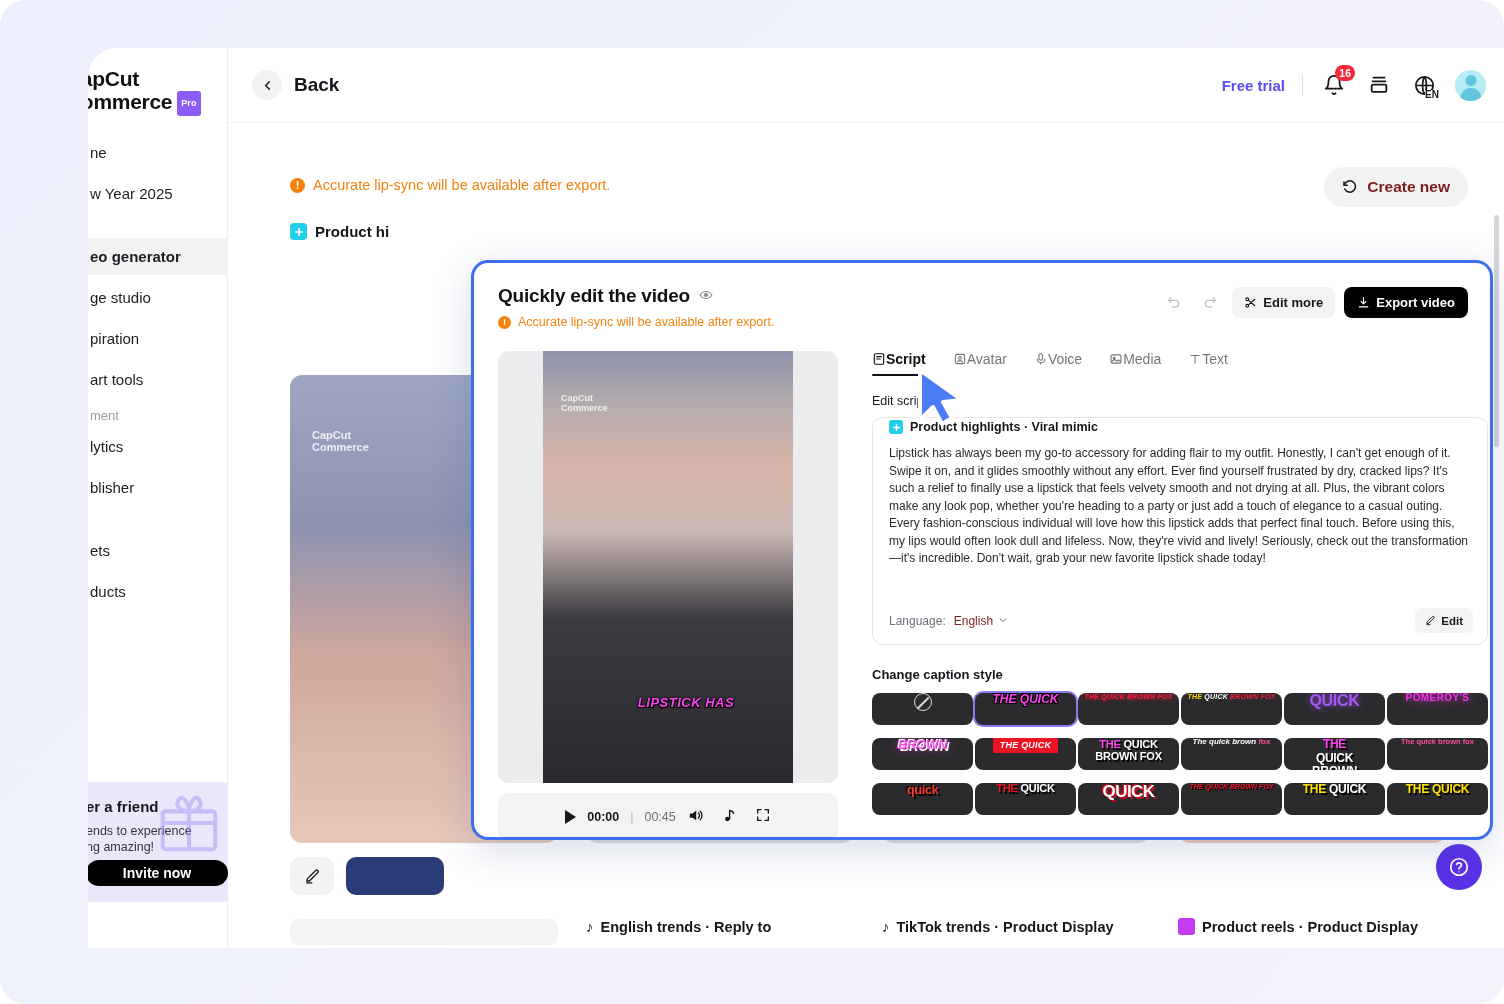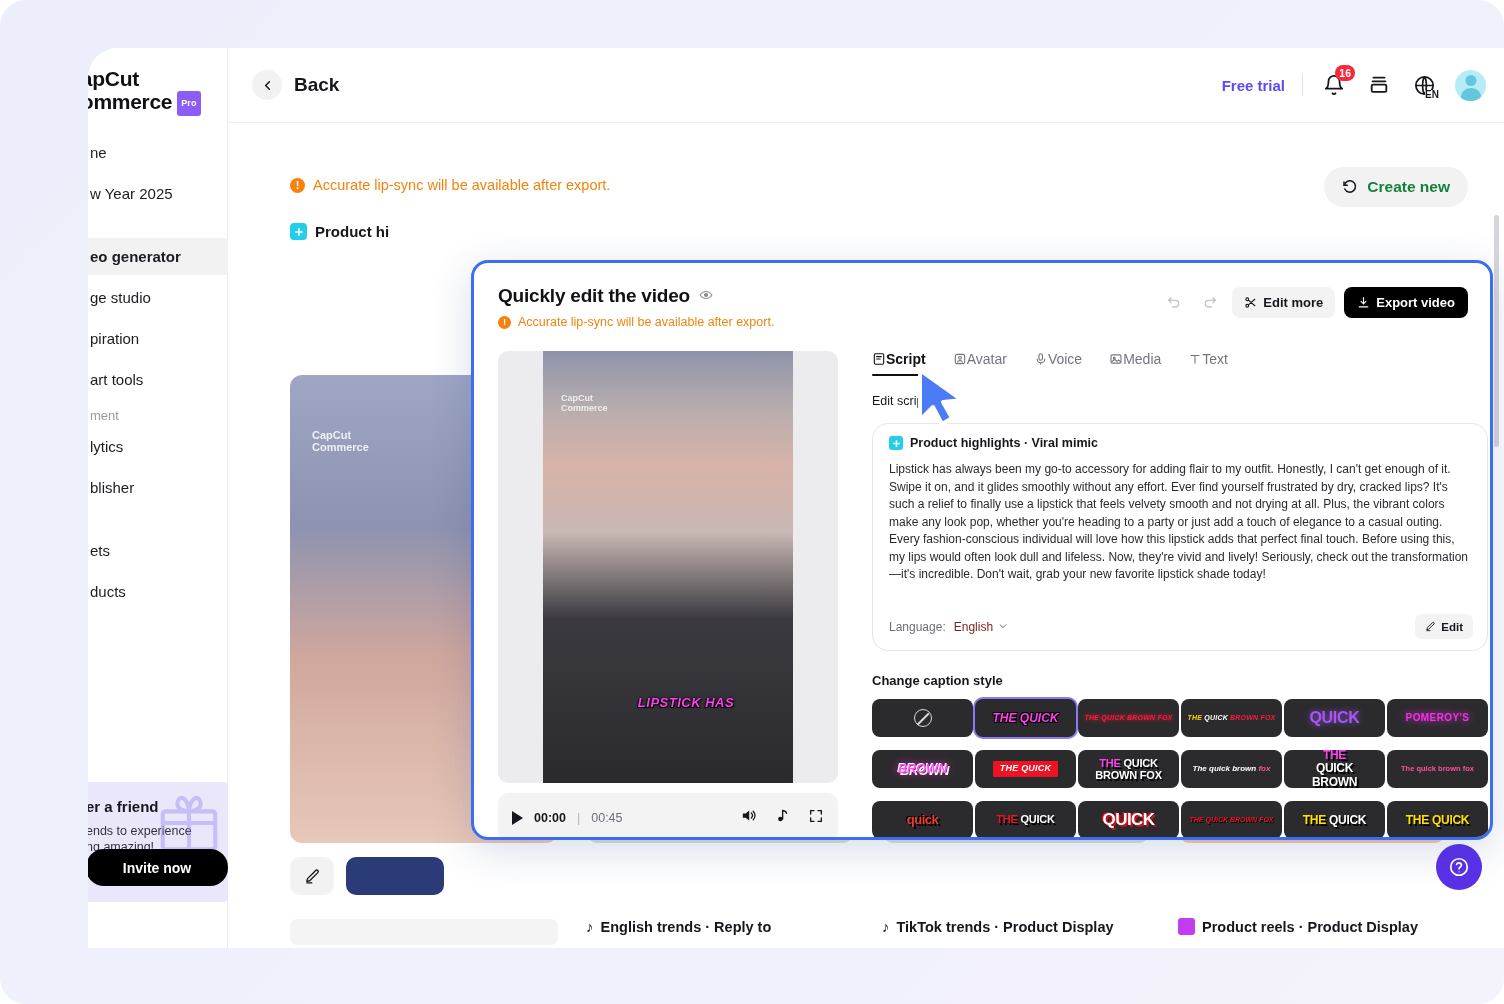--- a/index.html
+++ b/index.html
@@ -66,21 +66,21 @@
     background: #eae7fb; border-radius: 14px; padding: 16px 0 0 40px;
     overflow: hidden;
   }
   .refer-gift {
     position: absolute; right: 12px; top: 6px; width: 70px; height: 70px;
     opacity: .38;
   }
   .refer-title { font-size: 15px; font-weight: bold; color: #16161c; margin-bottom: 8px; }
   .refer-desc { font-size: 12.5px; color: #33333d; line-height: 16px; width: 152px; }
   .refer-btn {
-    position: absolute; left: 40px; bottom: 16px; width: 142px; height: 37px;
+    position: absolute; left: 40px; bottom: 16px; width: 142px; height: 26px;
     background: #000; color: #fff; border-radius: 18px; border: 0;
     font-size: 14px; font-weight: bold; font-family: inherit; cursor: pointer;
   }
   
   .topbar {
     position: absolute; left: 140px; top: 0; right: 0; height: 75px;
     background: #fff; border-bottom: 1px solid #efefef;
     display: flex; align-items: center; padding: 0 18px 0 24px;
   }
   .back-btn {
@@ -151,21 +151,21 @@
   .chip-sq {
     width: 17px; height: 17px; border-radius: 4px; background: #23cfe8;
     display: flex; align-items: center; justify-content: center; flex: none;
   }
   .chip-sq.purple { background: #c33cf0; border-radius: 3px; }
   .tiktok-ic { font-size: 15px; color: #111; flex: none; }
   .create-new {
     position: absolute; right: 36px; top: 44px; height: 40px;
     background: #f2f2f3; border: 0; border-radius: 20px; padding: 0 18px;
     display: flex; align-items: center; gap: 9px; cursor: pointer;
-    font-family: inherit; font-size: 15.5px; font-weight: bold; color: #15803d;
+    font-family: inherit; font-size: 15.5px; font-weight: bold; color: #7f1d1d;
   }
   
   .grid-row1 {
     position: absolute; left: 62px; top: 252px; display: flex; gap: 28px;
   }
   .vcard {
     width: 268px; height: 468px; border-radius: 12px; overflow: hidden;
     position: relative; background: #ddd;
   }
   .vcard.c1 { background: linear-gradient(180deg,#9fa6c4 0%,#8d93b1 32%,#cfa79d 60%,#e8c8b8 100%); }
@@ -257,22 +257,22 @@
     position: absolute; left: 18px; top: 42px; color: rgba(255,255,255,.8);
     font-size: 9px; line-height: 10px; font-weight: bold;
   }
   .pv-cap {
     position: absolute; left: 0; right: 0; bottom: 73px; text-align: center;
     font-size: 13px; font-weight: bold; font-style: italic; color: #ff3ff0;
     letter-spacing: .5px; text-shadow: 0 0 3px #000, 1px 1px 0 #000, -1px 1px 0 #000; padding-left: 36px;
   }
   .player-ctrl {
     margin-top: 10px; width: 340px; height: 48px; background: #f3f3f4;
-    border-radius: 10px; padding: 0 14px; display: flex; flex-direction: column;
-    justify-content: flex-end;
+    border-radius: 10px; padding: 0 14px; display: flex; flex-direction: row;
+    justify-content: center;
   }
   .pc-row { display: flex; align-items: center; gap: 11px; }
   .play-tri {
     width: 0; height: 0; border-left: 11px solid #16161c;
     border-top: 7px solid transparent; border-bottom: 7px solid transparent;
     cursor: pointer;
   }
   .time-cur { font-size: 12.5px; font-weight: bold; color: #16161c; }
   .time-sep { font-size: 12.5px; color: #b6b6bd; }
   .time-tot { font-size: 12.5px; color: #6f6f79; }
@@ -287,22 +287,22 @@
     display: flex; align-items: center; padding-bottom: 9px;
     font-size: 14px; color: #74747e; cursor: pointer; position: relative;
   }
   .tab.active { color: #101015; font-weight: bold; }
   .tab.active::after {
     content: ""; position: absolute; left: 0; right: 0; bottom: 0; height: 2.5px;
     background: #101015; border-radius: 2px;
   }
   .edit-script-label { margin-top: 18px; font-size: 12.5px; color: #16161c; }
   .script-box {
-    margin-top: 15px; border: 1px solid #e6e6e9; border-radius: 16px;
-    padding: 12px 16px 0; height: 228px; position: relative;
+    margin-top: 9px; border: 1px solid #e6e6e9; border-radius: 11px;
+    padding: 2px 16px 0; height: 228px; position: relative;
   }
   .script-tag {
     display: flex; align-items: center; gap: 7px;
     font-size: 12.5px; font-weight: bold; color: #16161c;
   }
   .script-tag .chip-sq { width: 14px; height: 14px; border-radius: 3px; }
   .script-text {
     margin-top: 11px; font-size: 12px; line-height: 17.5px; color: #2a2a31;
     text-align: left;
   }
@@ -317,22 +317,22 @@
     margin-left: auto; height: 25px; background: #f3f3f4; border: 0; border-radius: 7px;
     padding: 0 10px; display: flex; align-items: center; gap: 5px; cursor: pointer;
     font-family: inherit; font-size: 11.5px; font-weight: bold; color: #16161c;
   }
   .caption-head { margin-top: 22px; font-size: 13px; font-weight: bold; color: #16161c; }
   .caption-grid {
     margin-top: 11px; display: grid; grid-template-columns: repeat(6, 101px);
     gap: 13px 2px; justify-content: space-between;
   }
   .cap-tile {
-    width: 101px; height: 38px; background: #2b2b2d; border-radius: 8px;
-    display: flex; align-items: center; justify-content: center; cursor: pointer;
+    width: 101px; height: 32px; background: #2b2b2d; border-radius: 8px;
+    display: flex; align-items: flex-start; justify-content: center; cursor: pointer;
     overflow: hidden; position: relative; font-family: "Liberation Sans", sans-serif;
   }
   .cap-tile.sel { box-shadow: 0 0 0 2px #8b7bf0; }
   .cap-txt { font-weight: bold; text-align: center; line-height: 1.05; }
   .no-sign {
     width: 18px; height: 18px; border-radius: 50%; border: 1.7px solid #d8d8dc;
     position: relative;
   }
   .no-sign::after {
     content: ""; position: absolute; left: 50%; top: 1px; width: 1.7px; height: 16px;

